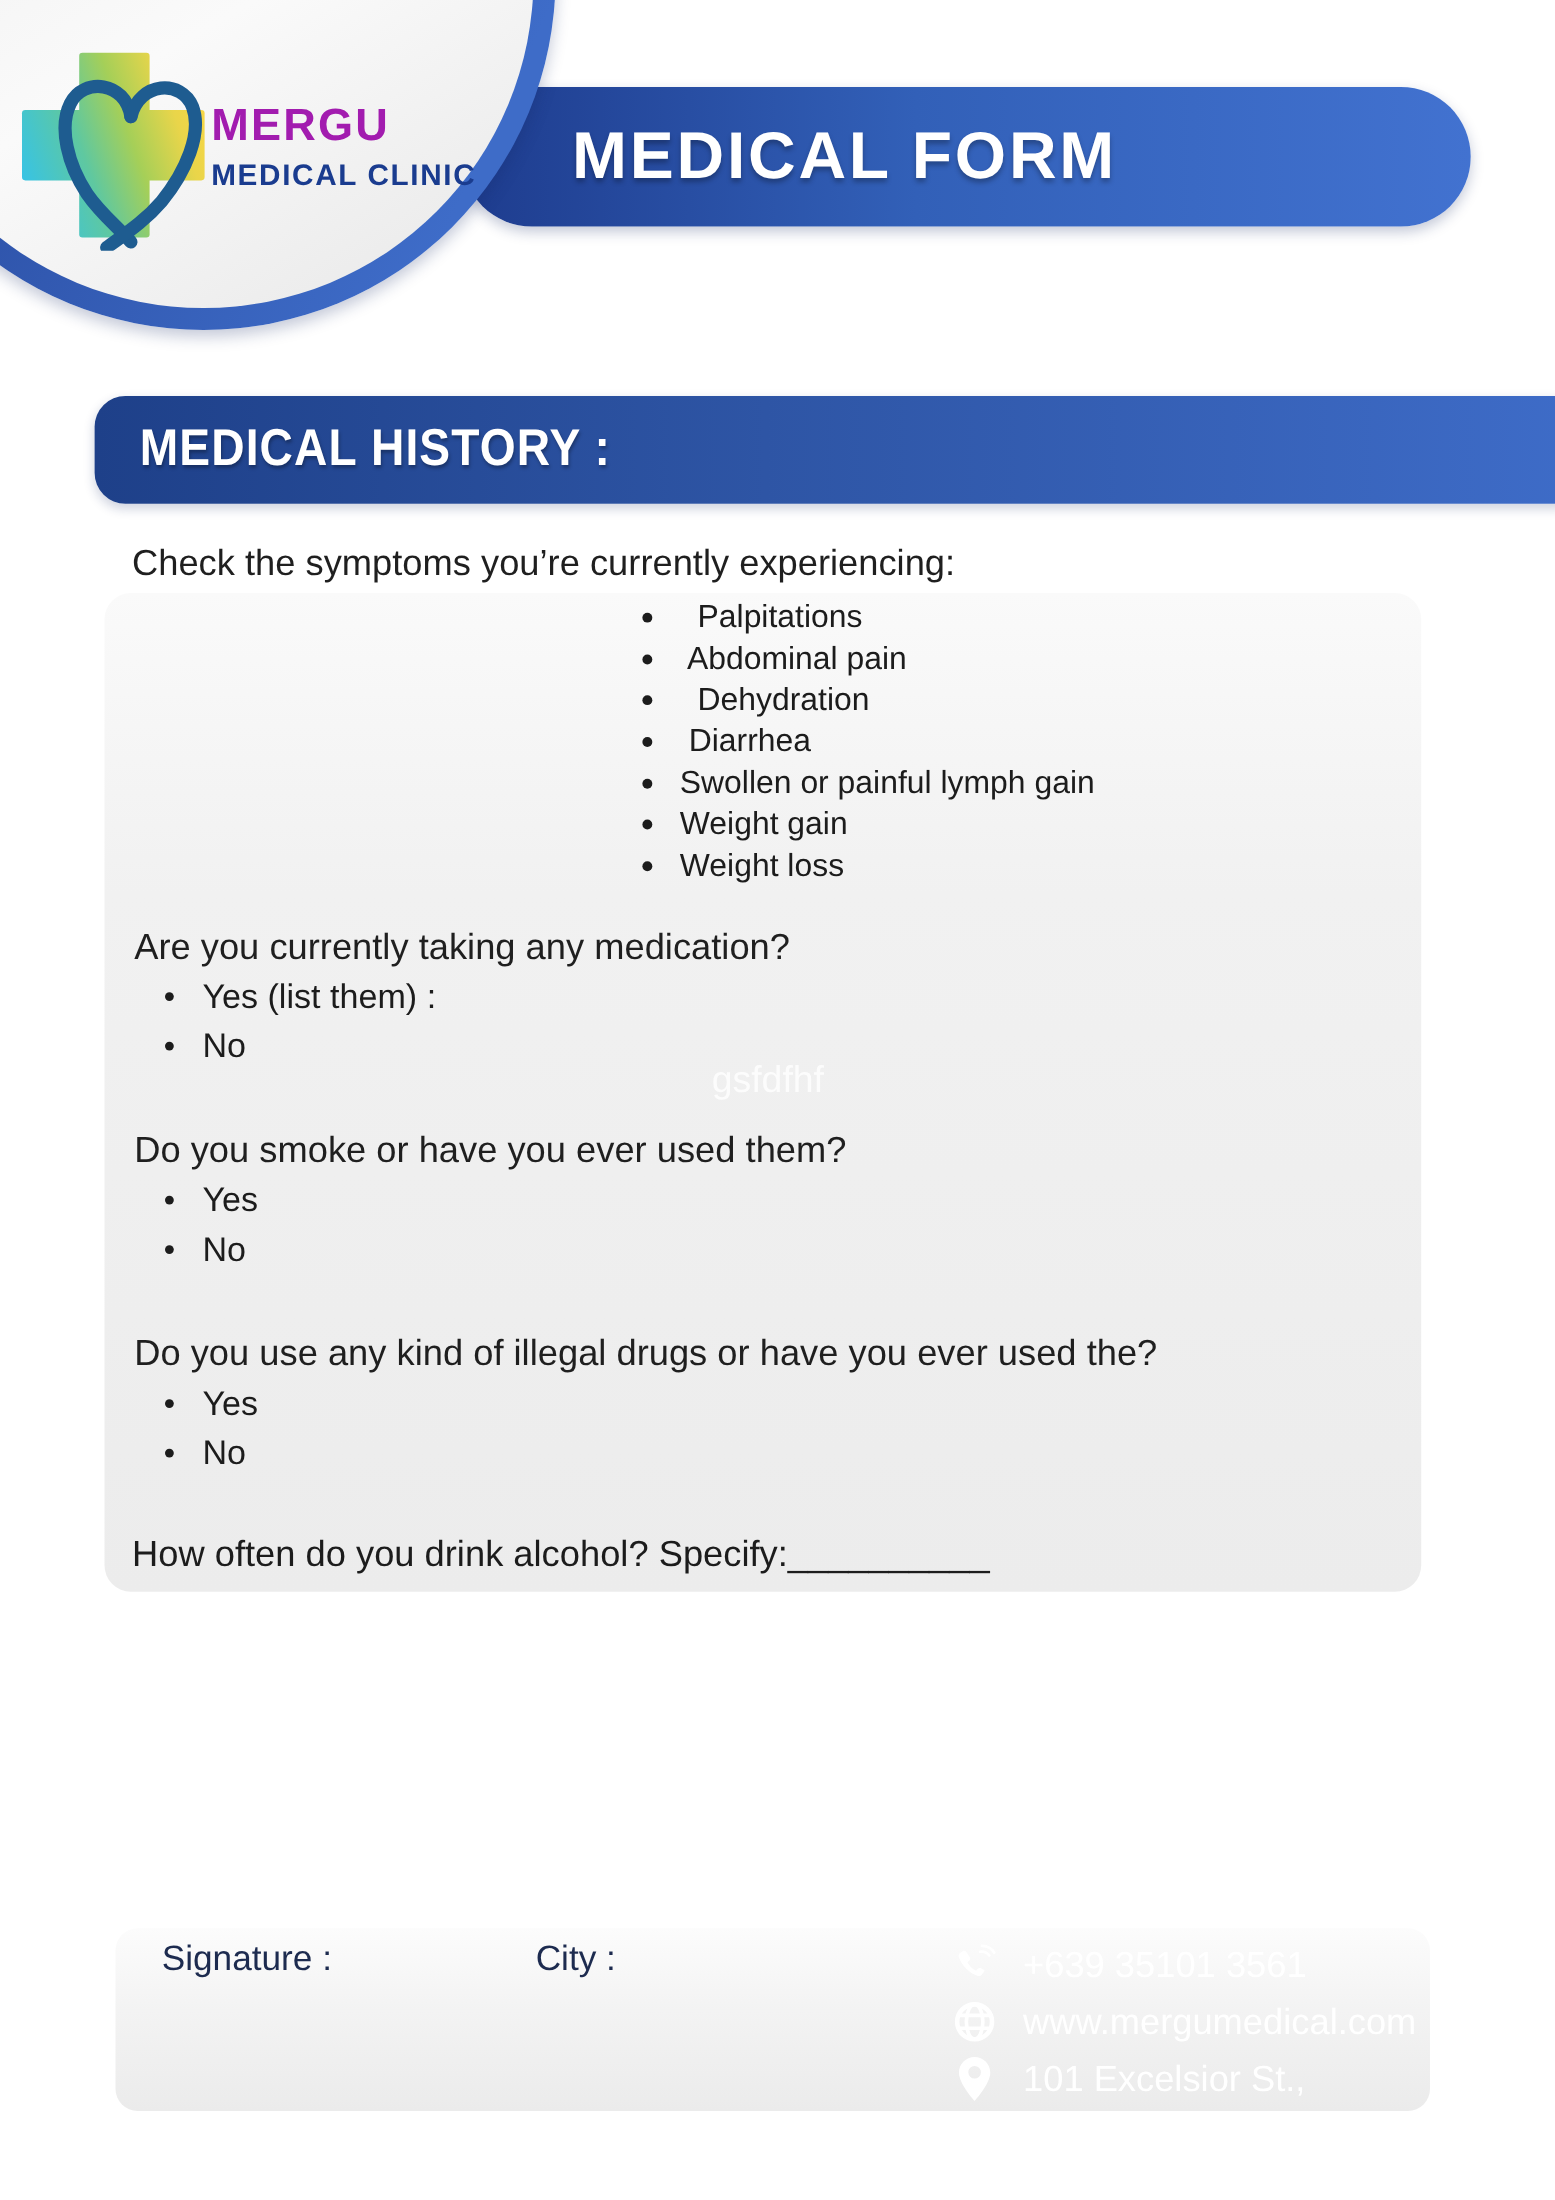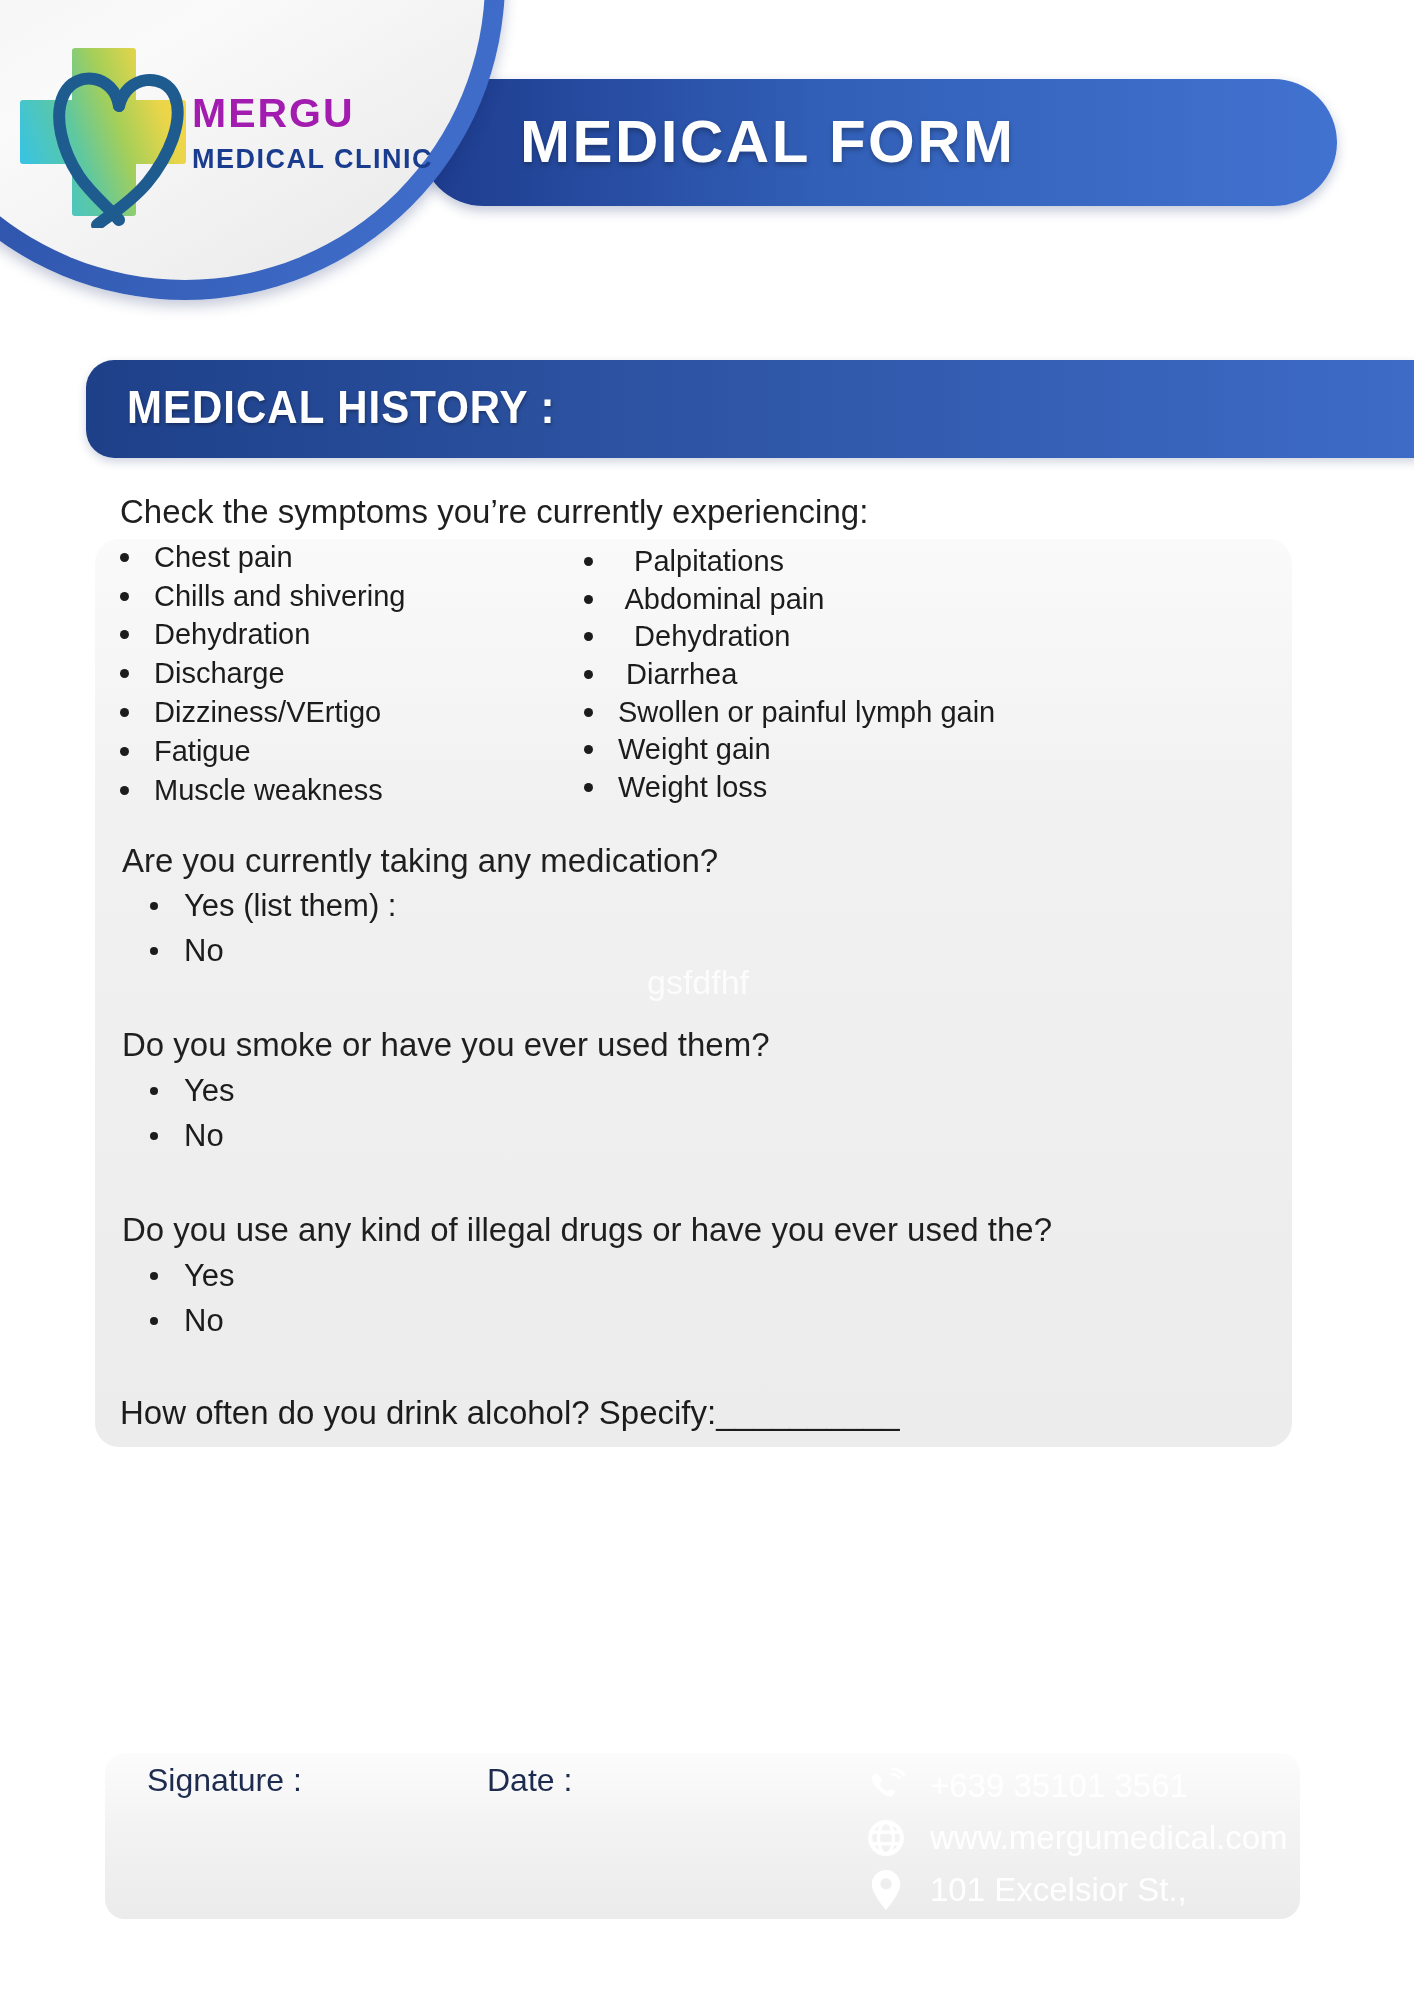--- a/index.html
+++ b/index.html
@@ -142,29 +142,20 @@
   </div>
 
   <div class="section-bar">
     <div class="section-bar-title">MEDICAL HISTORY :</div>
   </div>
 
   <div class="content-box"></div>
 
   <div class="q-heading" style="left:120px; top:494px;">Check the symptoms you’re currently experiencing:</div>
 
-  <ul class="sym-list" style="left:118px; top:538px;">
-    <li>Chest pain</li>
-    <li>Chills and shivering</li>
-    <li>Dehydration</li>
-    <li>Discharge</li>
-    <li>Dizziness/VErtigo</li>
-    <li>Fatigue</li>
-    <li>Muscle weakness</li>
-  </ul>
 
   <ul class="sym-list" style="left:582px; top:543px;">
     <li style="height:37.6px">  Palpitations</li>
     <li style="height:37.6px"> Abdominal pain</li>
     <li style="height:37.6px">  Dehydration</li>
     <li style="height:37.6px"> Diarrhea</li>
     <li style="height:37.6px">Swollen or painful lymph gain</li>
     <li style="height:37.6px">Weight gain</li>
     <li style="height:37.6px">Weight loss</li>
   </ul>
@@ -188,21 +179,21 @@
     <li>Yes</li>
     <li>No</li>
   </ul>
 
   <div class="alcohol-line">
     <span>How often do you drink alcohol? Specify:</span><span>__________</span>
   </div>
 
   <div class="sig-box"></div>
   <div class="sig-label signature">Signature :</div>
-  <div class="sig-label date">Date :</div>
+  <div class="sig-label date">City :</div>
 
   <div class="contact-box">
     <div class="contact-row">
       <span class="contact-icon">
         <svg width="40" height="40" viewBox="0 0 48 48">
           <path d="M36.7 31.9l-5.7-3.8c-1.2-.8-2.8-.5-3.7.6l-1.7 2c-3.9-1.9-7.5-5.6-9.4-9.4l2-1.7c1.1-.9 1.4-2.5.6-3.7l-3.8-5.7c-1-1.3-2.8-1.7-4.1-.8l-2.8 2c-1.3.9-1.9 2.6-1.4 4.1 2.4 8.8 12.2 18.6 21 21 1.5.5 3.2-.1 4.1-1.4l2-2.8c.9-1.4.5-3.2-1.1-4.4z" fill="#ffffff"></path>
           <path d="M30 10 q6 -1 10 4" fill="none" stroke="#ffffff" stroke-width="3" stroke-linecap="round"></path>
           <path d="M32 3.5 q9 0 13.5 7.5" fill="none" stroke="#ffffff" stroke-width="3" stroke-linecap="round"></path>
         </svg>
       </span>

